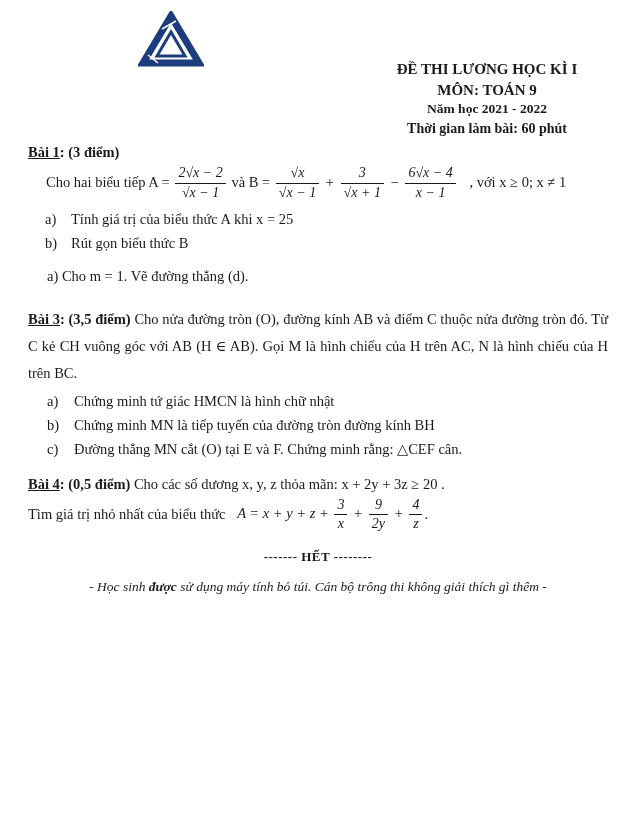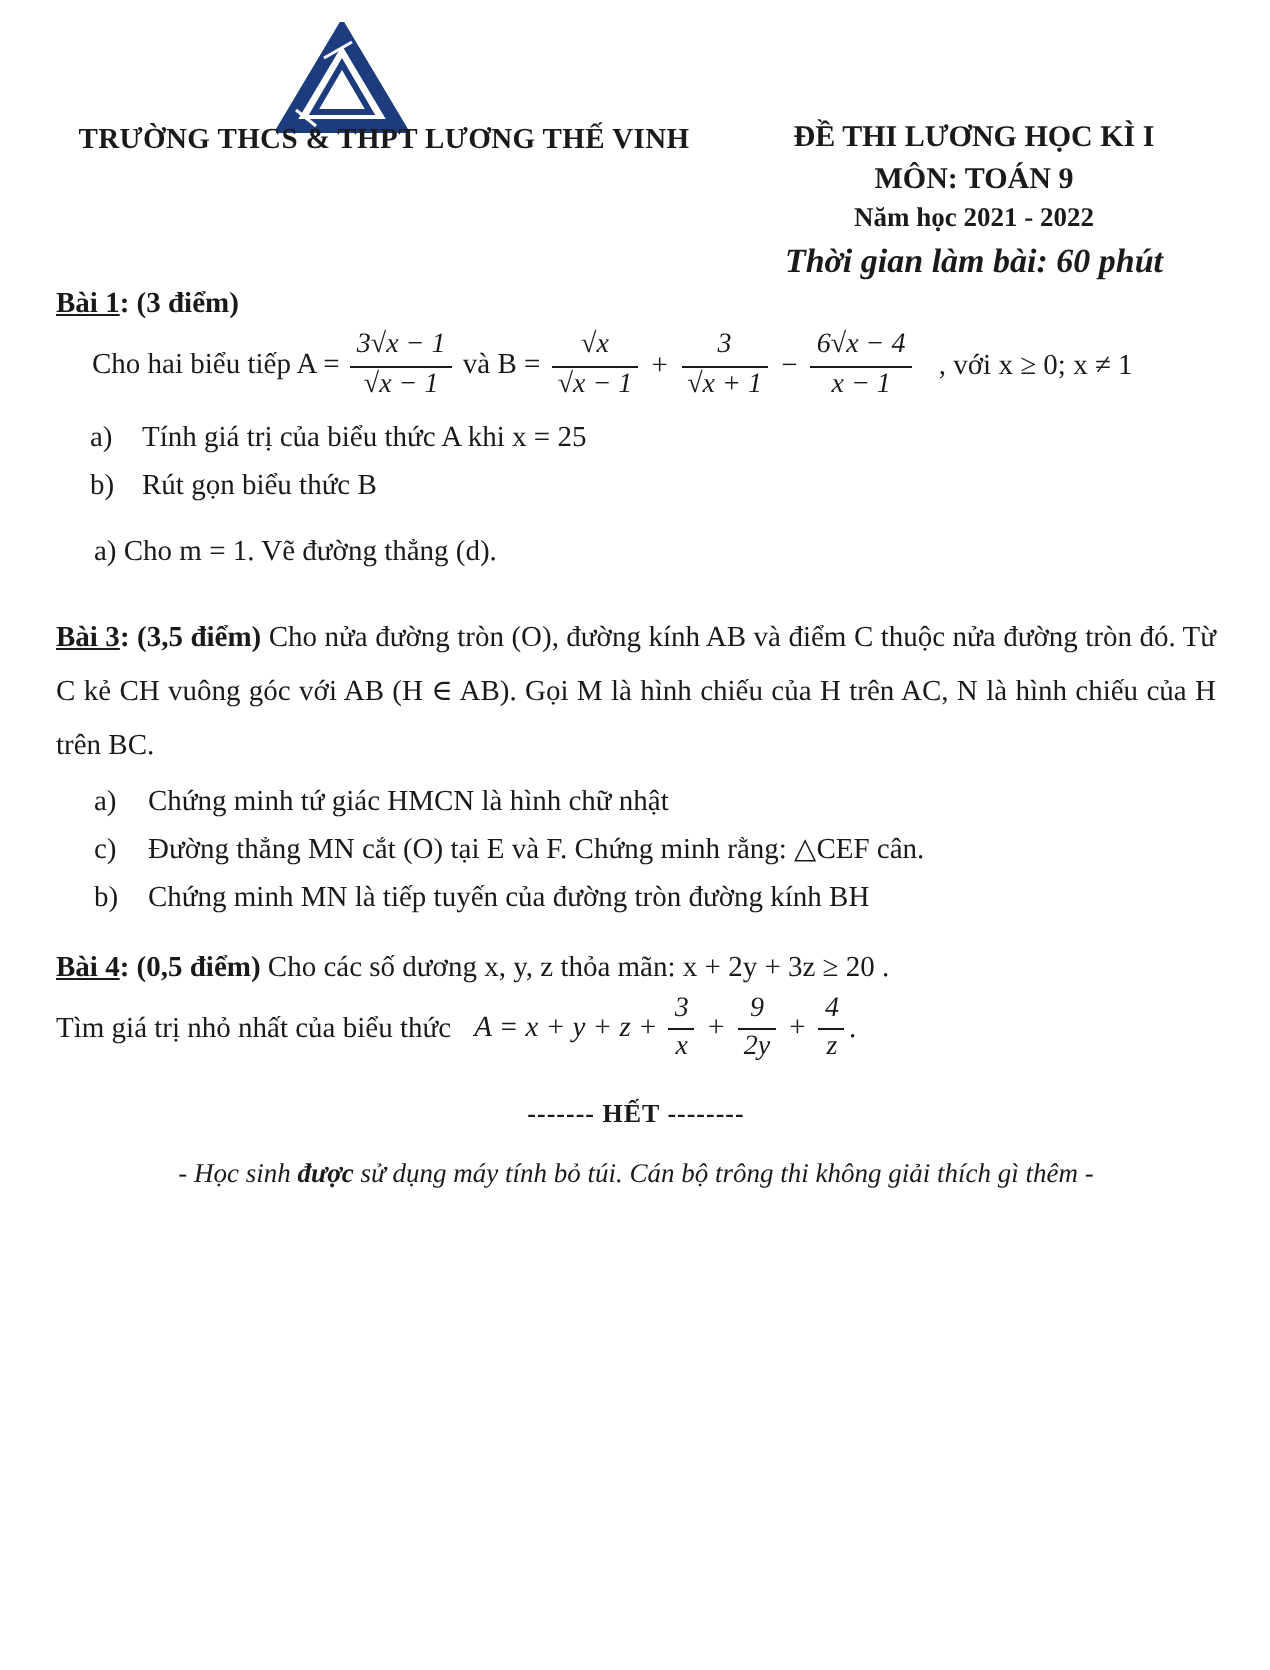--- a/index.html
+++ b/index.html
@@ -34,21 +34,21 @@
   .exam-block {
     position: absolute;
     left: 362px; top: 59px;
     width: 250px;
     text-align: center;
     line-height: 1.38;
   }
   .exam-title   { font-weight: bold; font-size: 15px; }
   .exam-subject { font-weight: bold; font-size: 15px; }
   .exam-year    { font-weight: bold; font-size: 13.5px; }
-  .exam-time    { font-weight: bold; font-style: italic; font-size: 17px; }
+  .exam-time    { font-weight: bold; font-size: 14px; }
 
   
   .content {
     position: absolute;
     top: 144px; left: 28px;
     width: 580px;
   }
   .sec-head { font-weight: bold; font-size: 14.5px; }
   .math { font-style: italic; }
 
@@ -111,35 +111,34 @@
 <div class="page">
 
   <div class="logo-wrap">
     <svg width="66" height="58" viewBox="0 0 66 58" xmlns="http://www.w3.org/2000/svg">
       <polygon points="33,5 61,52 5,52" fill="none" stroke="#1c3c7e" stroke-width="7"></polygon>
       <polygon points="33,21 47,45 19,45" fill="none" stroke="#1c3c7e" stroke-width="3"></polygon>
       <line x1="24" y1="18" x2="38" y2="10" stroke="#ffffff" stroke-width="1.5"></line>
       <line x1="10" y1="44" x2="20" y2="52" stroke="#ffffff" stroke-width="1.5"></line>
     </svg>
   </div>
-  <div class="school-name">TRƯỜNG THCS &amp; THPT LƯƠNG THẾ VINH</div>
   <div class="exam-block">
     <div class="exam-title">ĐỀ THI LƯƠNG HỌC KÌ I</div>
     <div class="exam-subject">MÔN: TOÁN 9</div>
     <div class="exam-year">Năm học 2021 - 2022</div>
     <div class="exam-time">Thời gian làm bài: 60 phút</div>
   </div>
 
   <div class="content">
 
     <div class="sec-head"><span class="u">Bài 1</span><span>: (3 điểm)</span></div>
 
     <div class="formula-line">
       <span>Cho hai biểu tiếp A =</span>
-      <span class="frac"><span class="num">3√x − 1</span><span class="den">√x − 1</span></span>
+      <span class="frac"><span class="num">2√x − 2</span><span class="den">√x − 1</span></span>
       <span>và B =</span>
       <span class="frac"><span class="num">√x</span><span class="den">√x − 1</span></span>
       <span class="op">+</span>
       <span class="frac"><span class="num">3</span><span class="den">√x + 1</span></span>
       <span class="op">−</span>
       <span class="frac"><span class="num">6√x − 4</span><span class="den">x − 1</span></span>
       <span class="cond">, với x ≥ 0; x ≠ 1</span>
     </div>
 
     <div class="items-1">
@@ -151,22 +150,22 @@
     <div class="items-2">
       <div class="item"><span>a)</span> <span>Cho m = 1. Vẽ đường thẳng (d).</span></div>
     </div>
 
     <div class="bai3-para"><span class="sec-head"><span class="u">Bài 3</span><span>: (3,5 điểm)</span></span>
       <span>Cho nửa đường tròn (O), đường kính AB và điểm C thuộc nửa đường tròn đó. Từ C kẻ CH vuông góc với AB (H ∈ AB). Gọi M là hình chiếu của H trên AC, N là hình chiếu của H trên BC.</span>
     </div>
 
     <div class="items-3">
       <div class="item"><span class="lbl">a)</span><span>Chứng minh tứ giác HMCN là hình chữ nhật</span></div>
+      <div class="item"><span class="lbl">b)</span><span>Chứng minh MN là tiếp tuyến của đường tròn đường kính BH</span></div>
       <div class="item"><span class="lbl">c)</span><span>Đường thẳng MN cắt (O) tại E và F. Chứng minh rằng: △CEF cân.</span></div>
-      <div class="item"><span class="lbl">b)</span><span>Chứng minh MN là tiếp tuyến của đường tròn đường kính BH</span></div>
     </div>
 
     <div class="bai4-line1"><span class="sec-head"><span class="u">Bài 4</span><span>: (0,5 điểm)</span></span>
       <span>Cho các số dương x, y, z thỏa mãn: x + 2y + 3z ≥ 20 .</span>
     </div>
 
     <div class="bai4-line2">
       <span>Tìm giá trị nhỏ nhất của biểu thức</span>
       <span class="math expr">A = x + y + z +</span>
       <span class="frac"><span class="num">3</span><span class="den">x</span></span>

